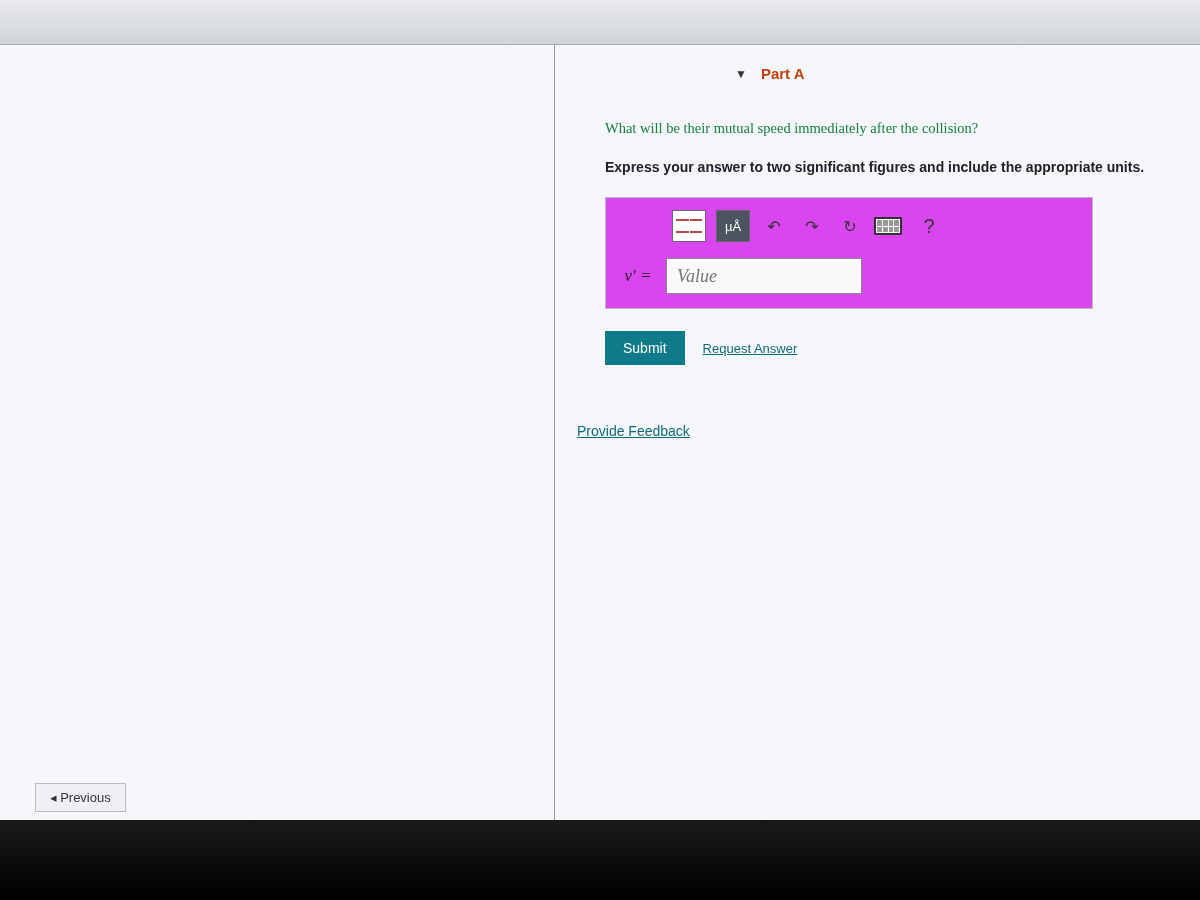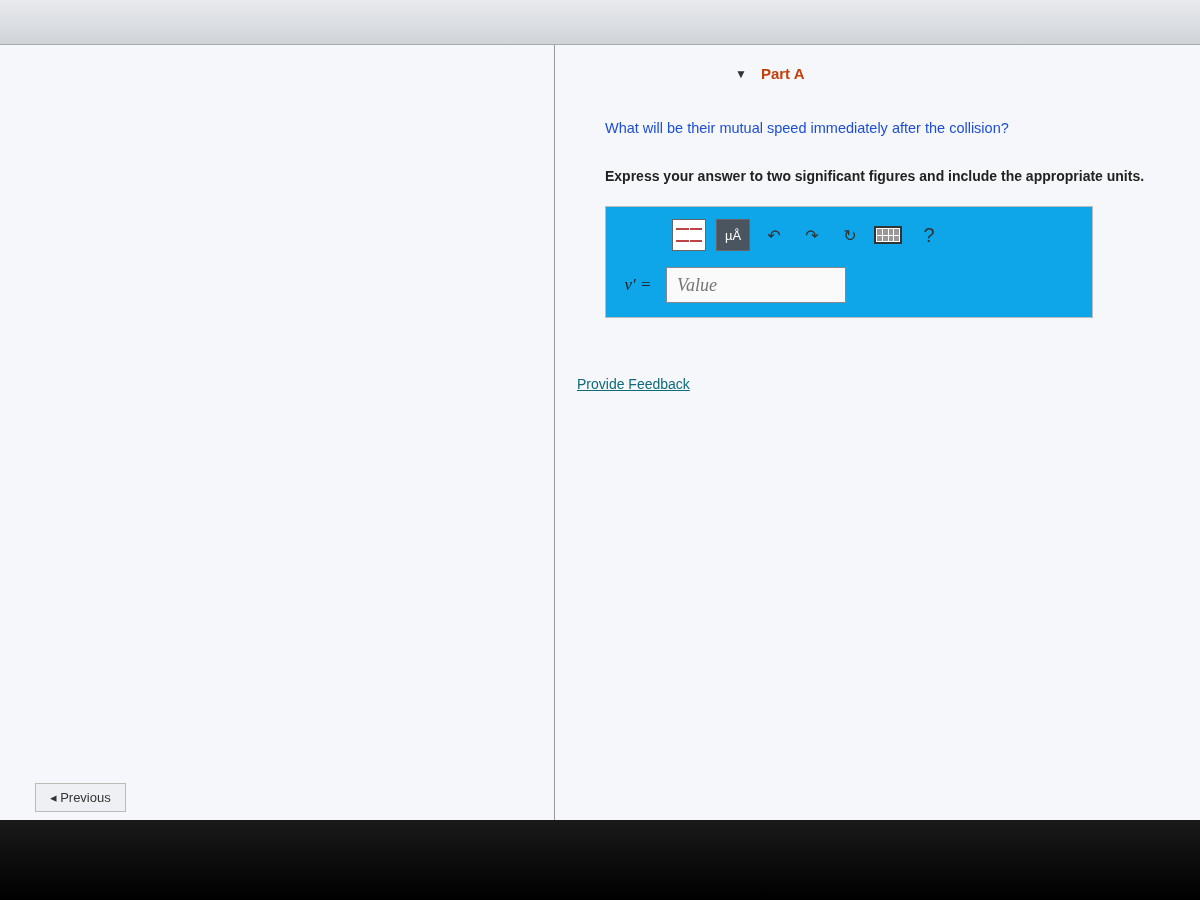--- a/index.html
+++ b/index.html
@@ -64,32 +64,33 @@
       font-size: 12px;
       cursor: pointer;
     }
     .part-header .part-title {
       font-size: 15px;
       font-weight: bold;
       color: #c2410c;
     }
     .question-text {
       font-size: 14.5px;
-      color: #1d4ed8;
-      margin-bottom: 32px;
+      color: #15803d;
+      margin-bottom: 22px;
+      font-family: Liberation Serif, serif;
     }
     .instruction-text {
       font-size: 14px;
       font-weight: bold;
       color: #222;
       margin-bottom: 22px;
     }
     .answer-box {
       border: 1px solid #bbb;
-      background: #0ea5e9;
+      background: #d946ef;
       width: 488px;
       padding: 12px 14px 14px 14px;
       margin-left: 0px;
     }
     .toolbar {
       display: flex;
       align-items: center;
       gap: 10px;
       margin-bottom: 16px;
       padding-left: 52px;
@@ -157,21 +158,21 @@
     .value-input, .units-input {
       border: 1px solid #888;
       height: 36px;
       font-family: Georgia, 'Times New Roman', serif;
       font-style: italic;
       font-size: 18px;
       color: #888;
       padding: 0 10px;
       outline: none;
     }
-    .value-input { width: 180px; background: #fafafa; }
+    .value-input { width: 196px; background: #fafafa; }
     .units-input { width: 150px; background: #fafafa; }
     .submit-row {
       display: flex;
       align-items: center;
       gap: 18px;
       margin-top: 22px;
     }
     .submit-btn {
       background: #0f7a8a;
       color: #fff;
@@ -245,18 +246,22 @@
         </div>
         <div class="tb-btn tb-help">?</div>
       </div>
 
       <div class="input-row">
         <div class="var-label">v′ =</div>
         <input class="value-input" placeholder="Value" style="">
       </div>
     </div>
 
+    <div class="submit-row">
+      <button class="submit-btn">Submit</button>
+      <a class="request-link">Request Answer</a>
+    </div>
 
     <a class="feedback-link">Provide Feedback</a>
   </div>
 </div>
 
 <div class="bottom-black"></div>
 
 </body></html>

